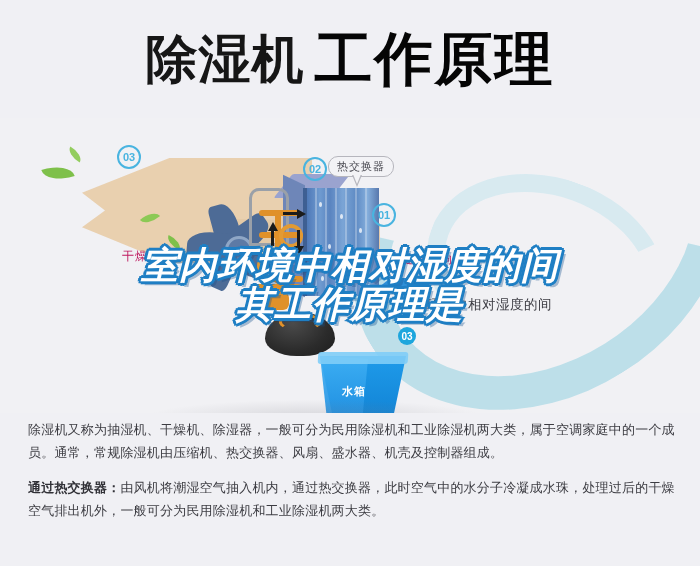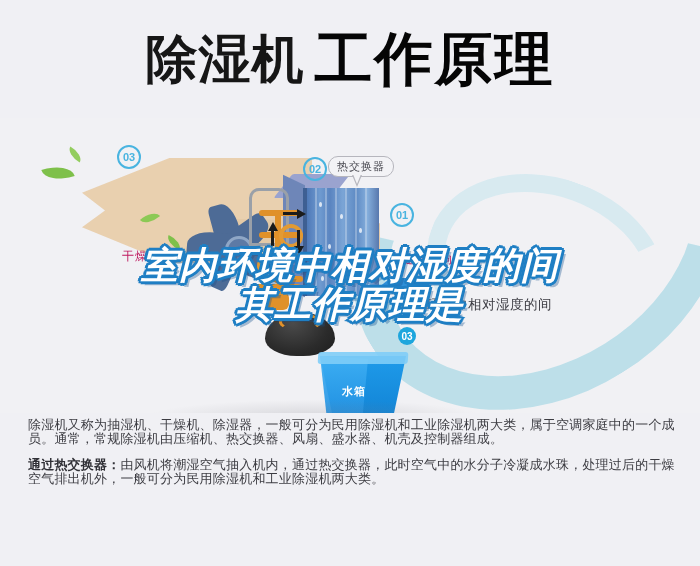--- a/index.html
+++ b/index.html
@@ -162,21 +162,21 @@
   
   .steps{position:absolute;left:398px;top:295px;width:300px;z-index:20;}
   .step{display:flex;align-items:center;margin-bottom:13px;}
   .step .sbadge{width:18px;height:18px;border-radius:50%;background:#1ea6dd;color:#fff;
       font-size:10px;font-weight:700;display:flex;align-items:center;justify-content:center;
       margin-right:7px;flex:0 0 auto;}
   .step .stext{font-size:13.5px;color:#3b3b42;letter-spacing:.5px;white-space:nowrap;}
 
   
   .body-text{position:absolute;left:28px;top:418px;width:650px;}
-  .para{font-size:13px;line-height:14px;color:#3c3c42;letter-spacing:.2px;margin:0 0 12px 0;}
+  .para{font-size:13px;line-height:23px;color:#3c3c42;letter-spacing:.2px;margin:0 0 12px 0;}
   .para .lead{font-weight:700;color:#303036;}
 </style>
 </head>
 <body>
 
 <div class="page">
 
   <div class="header">
     <div class="title-wrap">
       <span class="title-a">除湿机</span>
@@ -254,21 +254,21 @@
 
     <div class="tank" style="left:320px;top:238px;"></div>
     <div class="tank-face" style="left:320px;top:238px;"></div>
     <div class="tank-rim" style="left:318px;top:234px;"></div>
     <div class="tank-label" style="left:342px;top:266px;">水箱</div>
 
     <div class="shadow" style="top:282px;"></div>
 
     <div class="badge hollow" style="left:117px;top:27px;">03</div>
     <div class="badge hollow" style="left:303px;top:39px;">02</div>
-    <div class="badge hollow" style="left:390px;top:85px;">01</div>
+    <div class="badge hollow" style="left:372px;top:85px;">01</div>
 
     <div class="callout" style="left:328px;top:38px;">热交换器</div>
     <div class="callout-tail" style="left:352px;top:57px;"></div>
 
     <div class="dlabel" style="left:122px;top:130px;">干燥空气</div>
     <div class="dlabel" style="left:388px;top:133px;">接健康影响</div>
 
     <div class="overlay" style="top:128px;">
       <span>室内环境中相对湿度的间</span>
       <span>其工作原理是</span>

